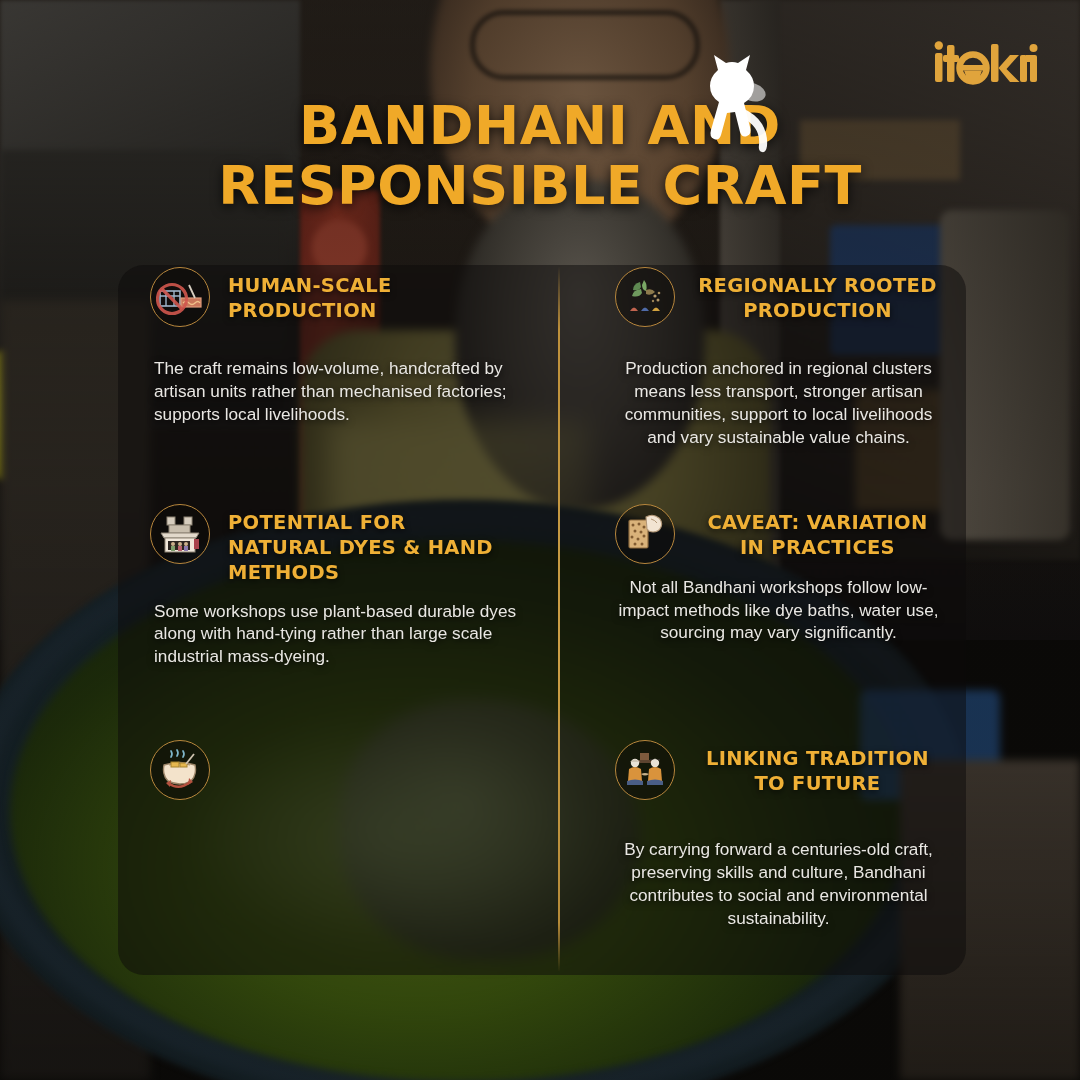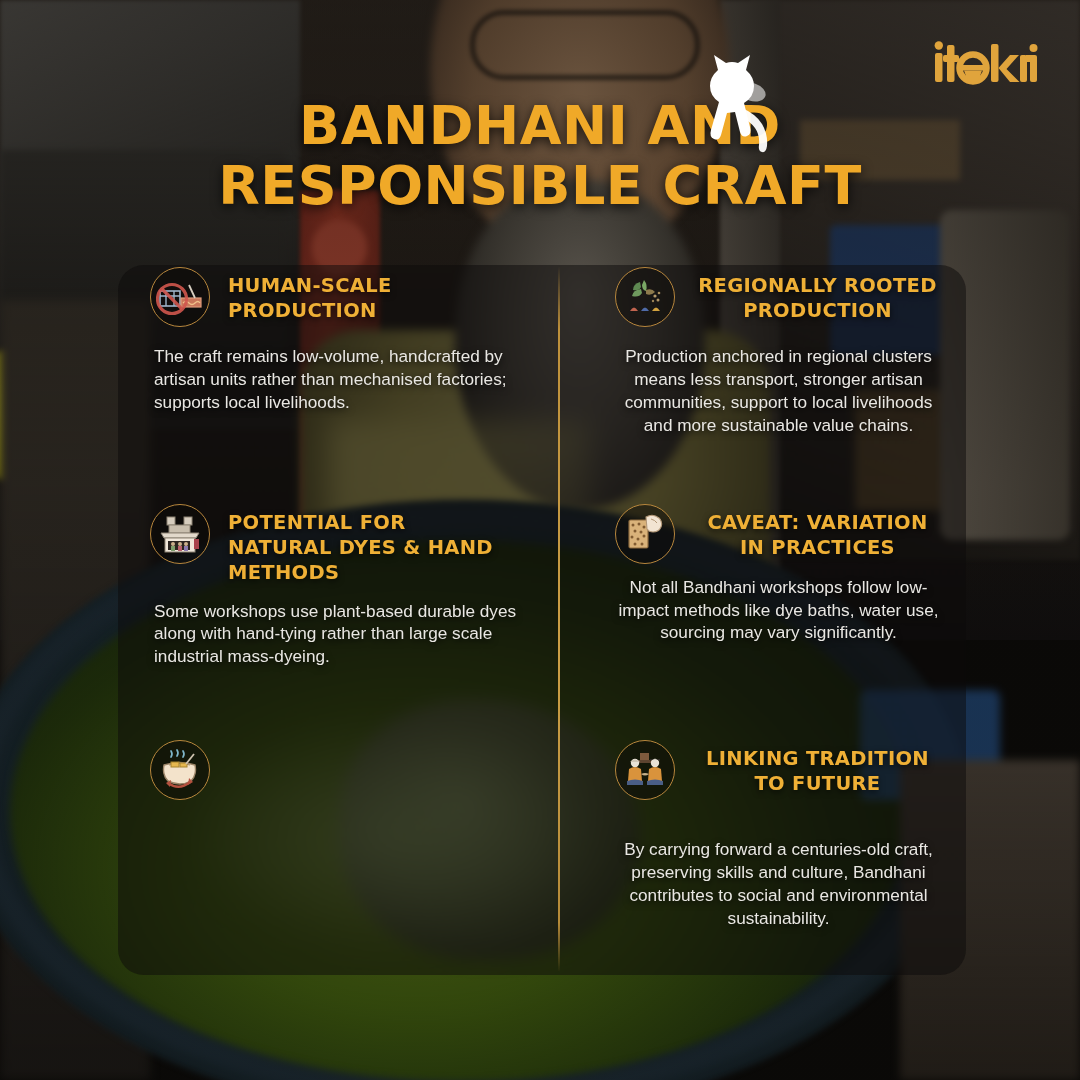--- a/index.html
+++ b/index.html
@@ -127,21 +127,21 @@
     display:flex;align-items:center;justify-content:center;overflow:hidden;
     position:relative;top:2px;}
   .icon-circle svg{display:block;}
 
   .card-title{font-family:"DejaVu Sans", sans-serif;
     font-size:19.5px;font-weight:700;line-height:1.28;letter-spacing:.3px;
     color:#efb036;text-shadow:0 2px 6px rgba(0,0,0,.7);
     max-width:270px;padding-top:9px;}
   .cell.right .card-title{max-width:255px;}
 
-  .card-body{margin-top:20px;
+  .card-body{margin-top:32px;
     font-family:"Liberation Sans", sans-serif;
     font-size:17.2px;line-height:1.33;color:#e9e7e3;
     text-shadow:0 2px 7px rgba(0,0,0,.85);max-width:392px;}
   .cell.left .card-body{padding-left:4px;}
   .cell.right .card-body{max-width:400px;}
 
   .r2 .card-body{margin-top:14px;}
   .r3 .card-body{margin-top:40px;}
 </style>
 </head>
@@ -255,21 +255,21 @@
           <circle cx="37" cy="17" r="1.3" fill="#a98f60"></circle>
           <circle cx="31" cy="25" r="1.2" fill="#9c8456"></circle>
           <circle cx="36" cy="24" r="1.5" fill="#b09568"></circle>
           <path d="M8 35 q4 -7 8 0 z" fill="#c2644f"></path>
           <path d="M19 35 q4 -7 8 0 z" fill="#4f6ba8"></path>
           <path d="M30 35 q4 -7 8 0 z" fill="#d2a23f"></path>
         </svg>
       </div>
       <div class="card-title">REGIONALLY ROOTED PRODUCTION</div>
     </div>
-    <div class="card-body">Production anchored in regional clusters means less transport, stronger artisan communities, support to local livelihoods and more sustainable value chains.</div>
+    <div class="card-body">Production anchored in regional clusters means less transport, stronger artisan communities, support to local livelihoods and vary sustainable value chains.</div>
   </div>
 
   <div class="cell left r2">
     <div class="head-row">
       <div class="icon-circle">
         <svg width="48" height="44" viewBox="0 0 48 44">
           <rect x="11" y="5" width="8" height="8" fill="#d6cdbe" stroke="#8d8375" stroke-width="1"></rect>
           <rect x="28" y="5" width="8" height="8" fill="#d6cdbe" stroke="#8d8375" stroke-width="1"></rect>
           <rect x="13" y="13" width="21" height="8" fill="#c9bfae" stroke="#8d8375" stroke-width="1"></rect>
           <path d="M5 21 h38 l-3 5 h-32 z" fill="#e2d9cb" stroke="#8d8375" stroke-width="1"></path>

